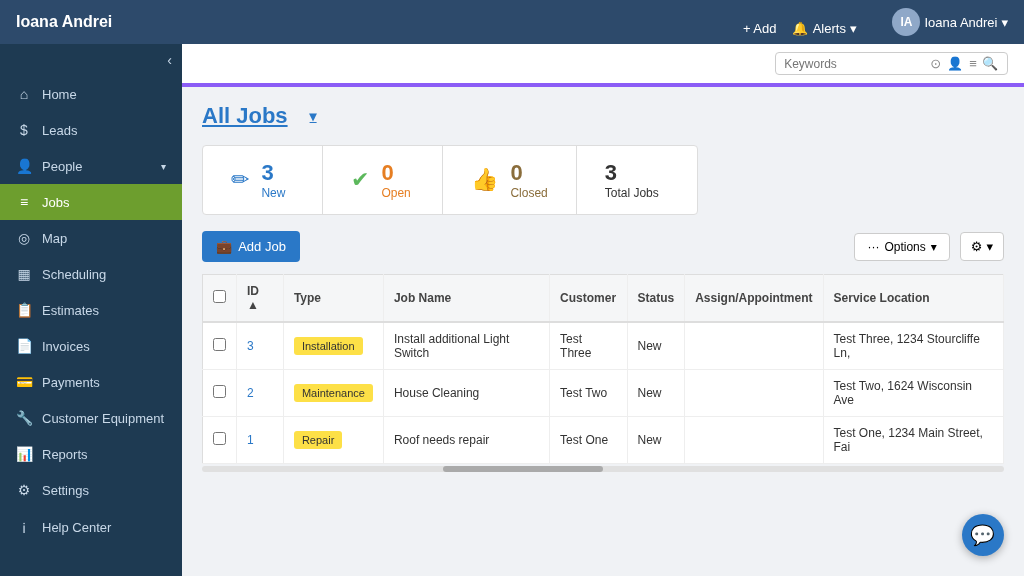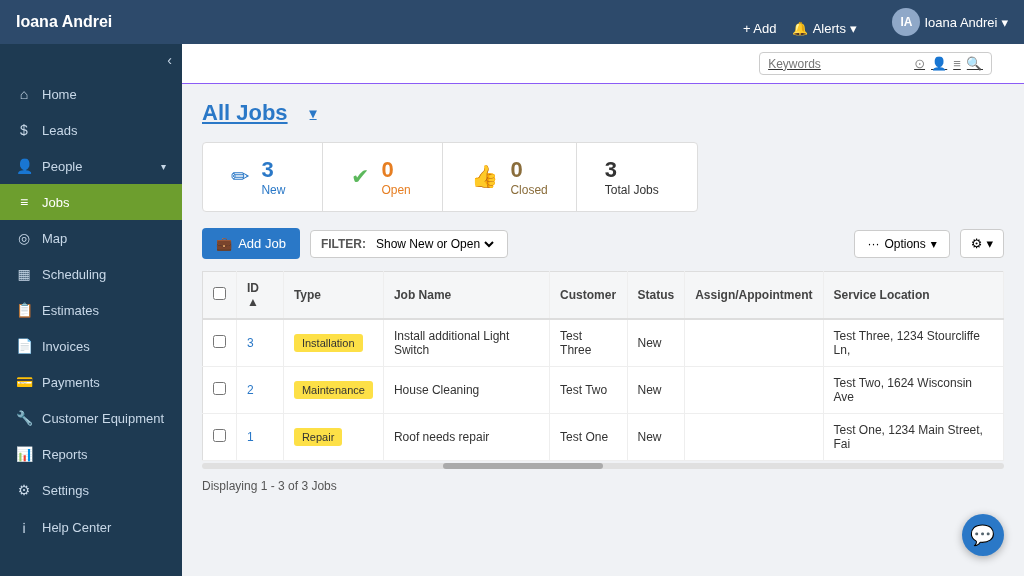--- a/index.html
+++ b/index.html
@@ -64,26 +64,25 @@
       flex: 1;
       display: flex;
       flex-direction: column;
       overflow: hidden;
       background: #f0f2f5;
     }
 
     
     .sub-nav {
       background: #fff;
-      padding: 8px 32px;
+      padding: 8px 16px;
       display: flex;
       align-items: center;
       justify-content: flex-end;
-      border-bottom: 1px solid #8b5cf6;
-      text-decoration: underline;
+      border-bottom: 4px solid #8b5cf6;
     }
     .keyword-input-wrap {
       display: flex;
       align-items: center;
       border: 1px solid #ccc;
       border-radius: 4px;
       background: #fff;
       padding: 3px 8px;
       gap: 6px;
     }
@@ -418,30 +417,20 @@
             <div class="card-label">Total Jobs</div>
           </div>
         </div>
       </div>
 
       <div class="toolbar">
         <button class="btn-add-job">
           <span>💼</span>
           <span>Add Job</span>
         </button>
-        <div class="filter-select-wrap">
-          <span class="filter-label">FILTER:</span>
-          <select>
-            <option>Show New or Open</option>
-            <option>Show All</option>
-            <option>Show New</option>
-            <option>Show Open</option>
-            <option>Show Closed</option>
-          </select>
-        </div>
         <button class="btn-options">
           <span>···</span>
           <span>Options</span>
           <span>▾</span>
         </button>
         <button class="btn-gear">
           <span>⚙</span>
           <span>▾</span>
         </button>
       </div>
@@ -514,21 +503,20 @@
       <td></td>
       <td>Test One, 1234 Main Street, Fai</td>
     </tr>
             </tbody>
         </table>
         <div class="table-scroll-bar">
           <div class="table-scroll-bar-thumb"></div>
         </div>
       </div>
 
-      <div class="table-footer">Displaying 1 - 3 of 3 Jobs</div>
 
     </div>
   </div>
 </div>
 
 <div class="chat-fab">
   <span>💬</span>
 </div>
 
 </body></html>

